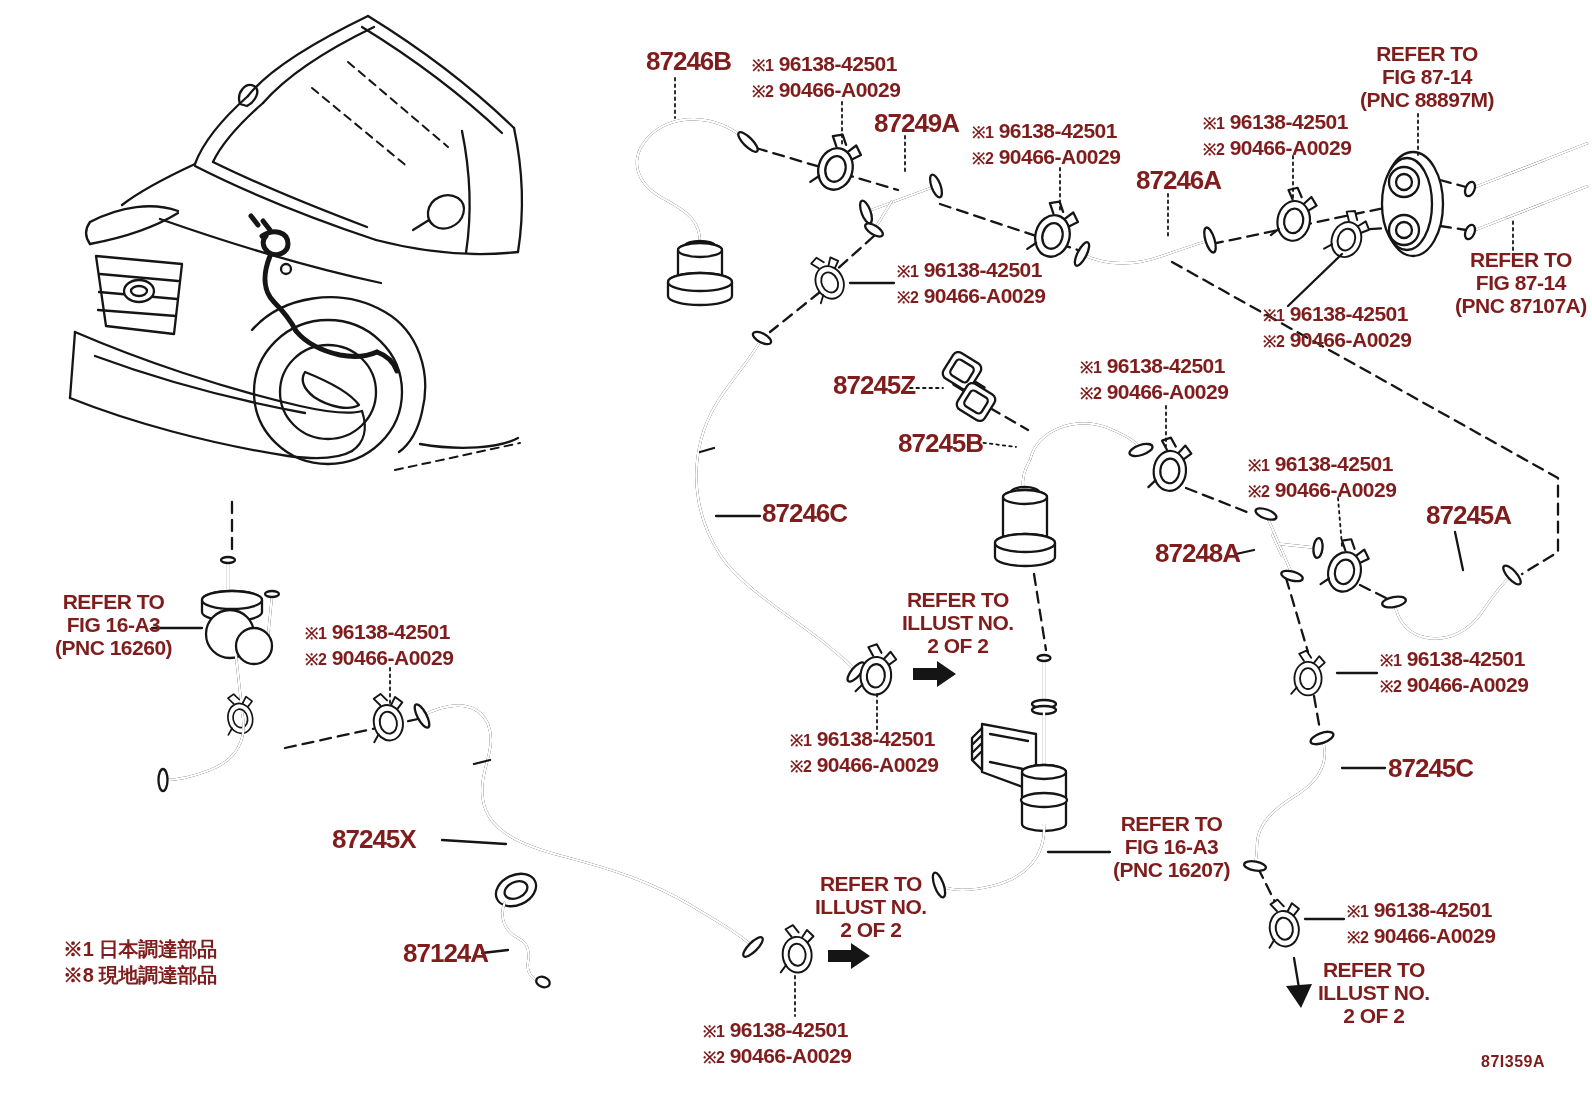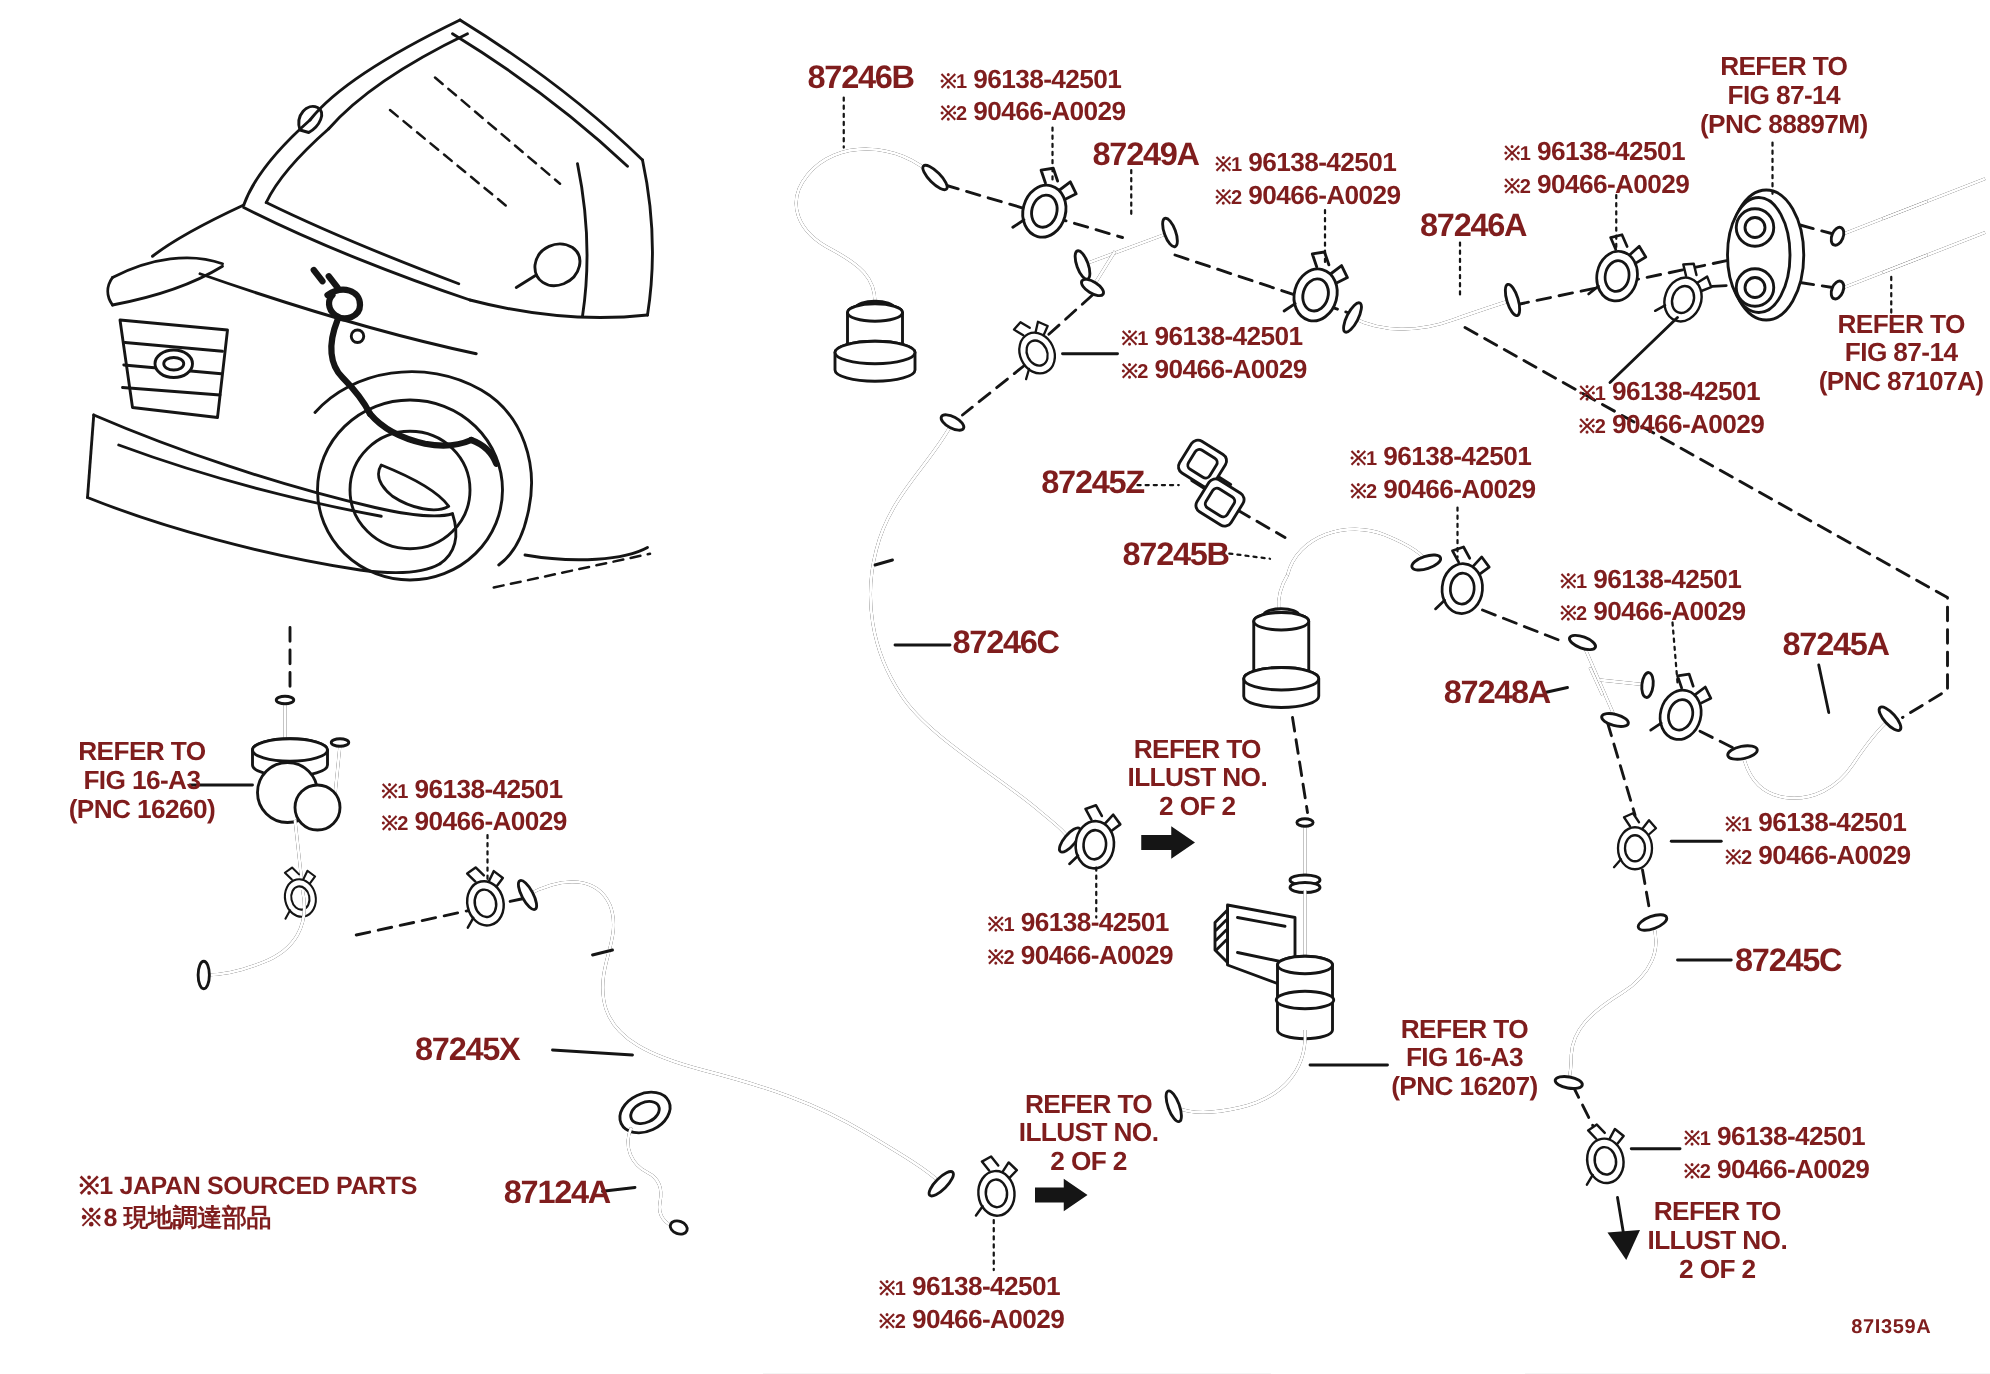--- a/index.html
+++ b/index.html
@@ -421,18 +421,18 @@
       <div>ILLUST NO.</div>
       <div>2 OF 2</div>
   </div>
   <div class="lbl refer" style="left:1318px;top:958px">
     <div>REFER TO</div>
       <div>ILLUST NO.</div>
       <div>2 OF 2</div>
   </div>
 
   <div class="lbl legend" style="left:63px;top:936px">
-    <div>※1 JAPAN SOURCED PARTS</div>
+    <div>※1 日本調達部品</div>
     <div>※8 現地調達部品</div>
   </div>
   <div class="lbl code" style="left:1481px;top:1053px">87I359A</div>
 
 </div>
 
 </body></html>

